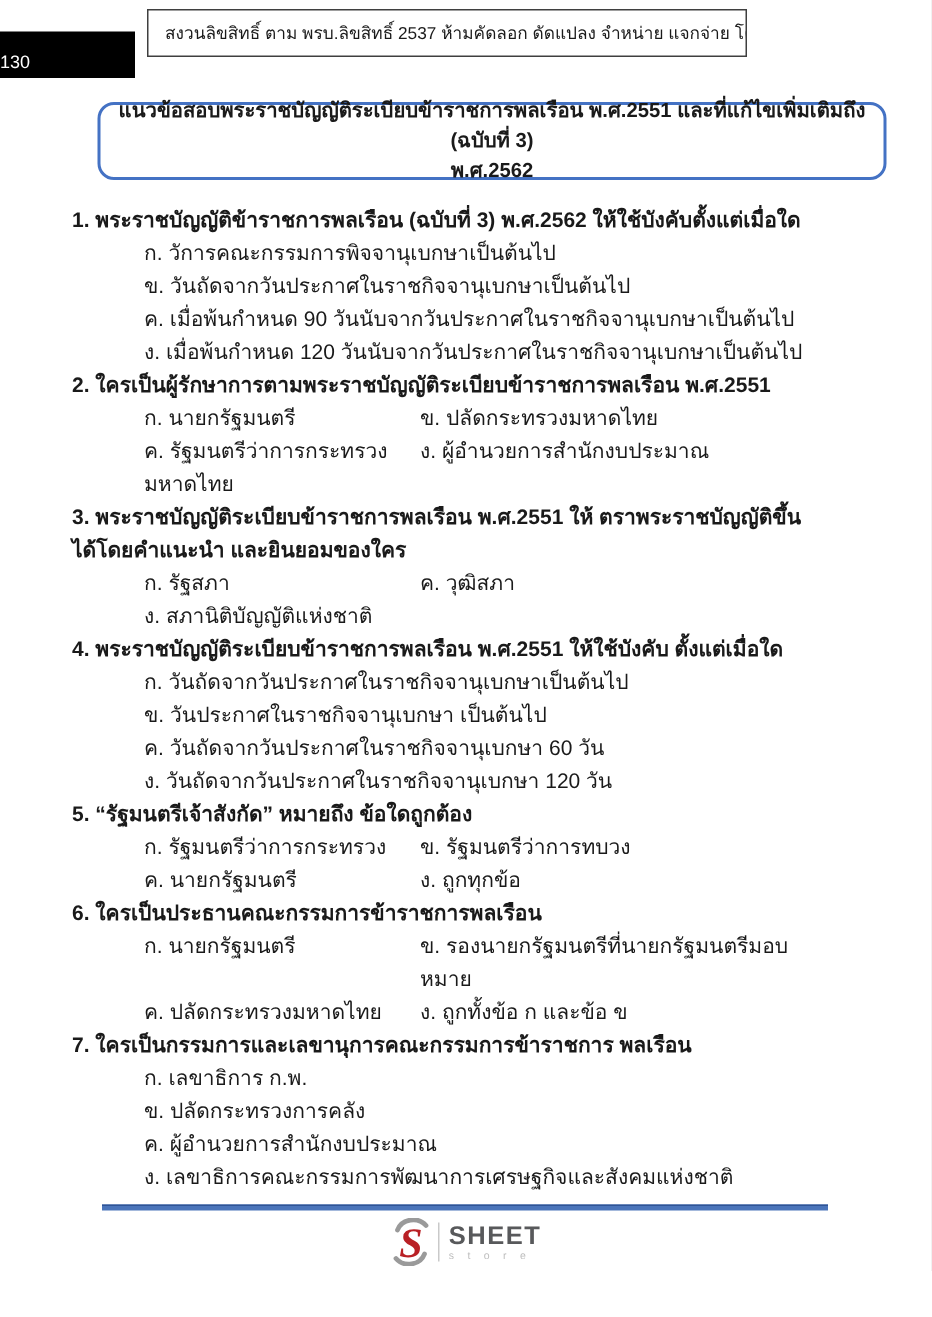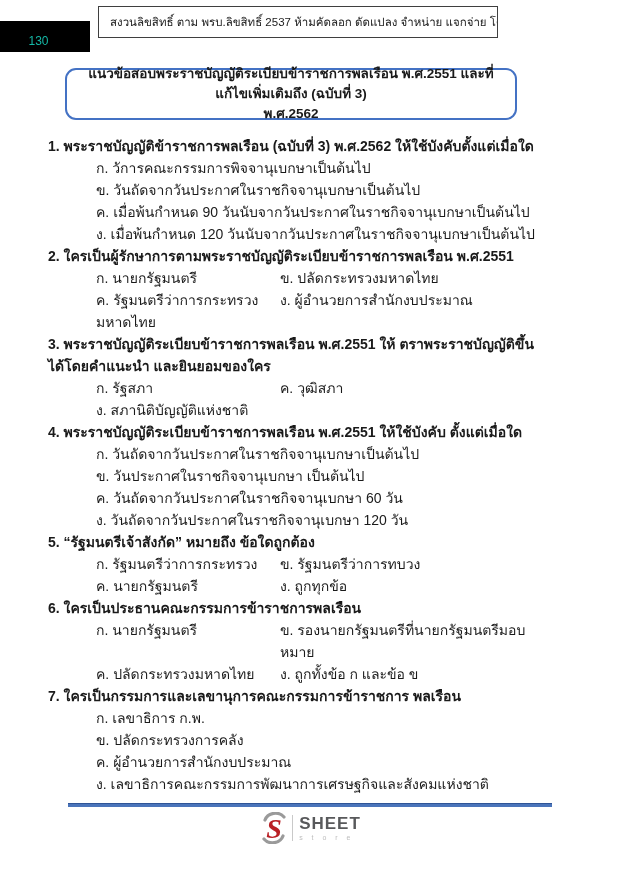--- a/index.html
+++ b/index.html
@@ -5,32 +5,32 @@
   * { margin:0; padding:0; box-sizing:border-box; }
   html,body { background:#e8e8e8; }
   .page {
     position:relative; width:621px; height:878px; margin:0 auto;
     background:#ffffff; overflow:hidden;
     font-family:"Liberation Sans","DejaVu Sans",sans-serif;
     color:#1a1a1a;
   }
   .page-number-box {
     position:absolute; left:0; top:21px; width:90px; height:31px;
-    background:#000; color:#14b8a6;
-    display:flex; align-items:flex-end; justify-content:center;
+    background:#000; color:#ffffff;
+    display:flex; align-items:flex-end; justify-content:flex-start;
     padding:0 13px 4px 0; font-size:12px;
   }
   .copyright-box {
     position:absolute; left:98px; top:6px; width:400px; height:32px;
     border:1.5px solid #3f3f3f; background:#fff;
     display:flex; align-items:center; padding-left:11px;
     font-size:11.5px; white-space:nowrap; overflow:hidden;
   }
   .title-box {
-    position:absolute; left:65px; top:68px; width:452px; height:52px;
+    position:absolute; left:65px; top:68px; width:526px; height:52px;
     border:2.5px solid #4472c4; border-radius:11px;
     display:flex; flex-direction:column; justify-content:center; align-items:center;
     font-weight:bold; font-size:13.5px; line-height:20px; text-align:center;
     padding:0 8px;
   }
   .questions {
     position:absolute; left:48px; top:135px; width:490px;
     font-size:14px;
   }
   .q-heading { font-weight:bold; line-height:22px; }

